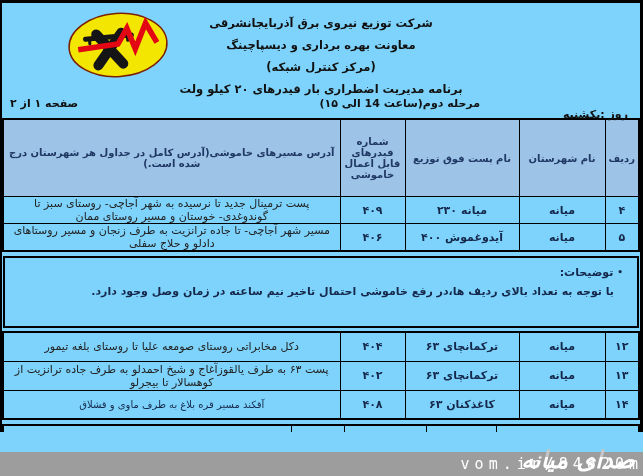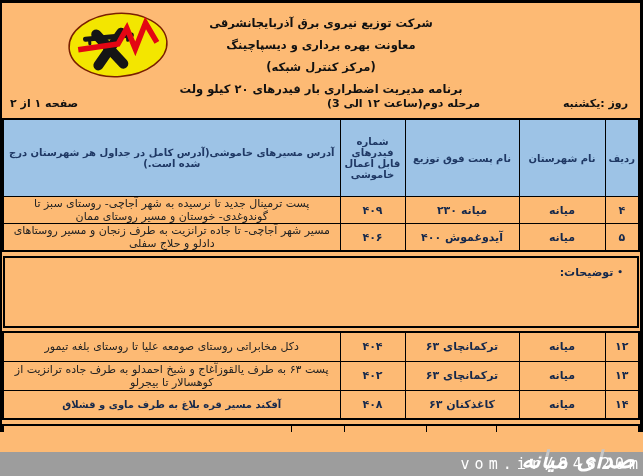--- a/index.html
+++ b/index.html
@@ -2,41 +2,41 @@
 <html lang="fa" style="--header-fill: #9dc3e6; --header-text: #1f3864; --body-text: #15284b; --logo-yellow: #f3e600; --logo-red: #e30613; --footer-bar: #9d9d9d;"><head>
 <meta charset="utf-8">
 <style>
   :root{
     --header-fill:#9dc3e6; --header-text:#1f3864; --body-text:#15284b;
     --logo-yellow:#f3e600; --logo-red:#e30613; --footer-bar:#9d9d9d; --line:#000000;
   }
   *{margin:0;padding:0;box-sizing:border-box;}
   html,body{background:#fff;}
   body{font-family:"DejaVu Sans",sans-serif;}
-  .page{position:relative;width:643px;height:476px;background:#fdba74;overflow:hidden;direction:rtl;}
+  .page{position:relative;width:643px;height:476px;background:#7dd3fc;overflow:hidden;direction:rtl;}
   .content{border-top:3px solid var(--line);border-right:3px solid var(--line);border-left:2px solid var(--line);}
   
   .doc-header{position:relative;height:115px;}
   .logo{position:absolute;top:7px;left:auto;right:470px;width:104px;height:70px;transform:rotate(-4deg);}
   .h-lines{padding-top:9px;text-align:center;color:#111;}
   .h-line{height:22px;line-height:22px;font-size:11.5px;font-weight:bold;}
   .h-band{position:absolute;bottom:3px;right:0;left:0;height:18px;font-size:11px;font-weight:bold;color:#111;}
-  .h-day{position:absolute;right:12px;}
+  .h-day{position:absolute;right:12px;margin-top:11px;}
   .h-stage{position:absolute;right:160px;}
   .h-page{position:absolute;left:8px;}
   
   table.tbl{width:100%;border-collapse:collapse;table-layout:fixed;border:2px solid var(--line);}
   table.tbl th,table.tbl td{border:1px solid var(--line);text-align:center;vertical-align:middle;overflow:hidden;}
   table.tbl th{height:56px;background:var(--header-fill);color:var(--header-text);font-size:10px;font-weight:bold;padding:16px 3px;}
   th.addr-h{font-size:10px;}
   .t1 td{height:23px;}
   .t2 td{height:29px;}
   td.b{font-weight:bold;font-size:11px;color:var(--body-text);}
   td.addr{font-size:11px;color:#222;padding:0 6px;}
-  .r14 td.addr{font-weight:bold;font-size:10px;color:var(--body-text);margin-top:22px;}
+  .r14 td.addr{font-weight:normal;font-size:10px;color:var(--body-text);margin-top:22px;}
   .ltr{direction:ltr;unicode-bidi:isolate;}
   
   .notes{margin:4px 1px 3px 1px;border:2px solid var(--line);padding:5px 14px 7px 10px;color:var(--body-text);font-weight:bold;font-size:11px;min-height:72px;}
   .notes-title{line-height:19px;}
   .blt{font-size:9px;vertical-align:1px;}
   .note-line{line-height:19px;padding-right:9px;}
   
   .sliver{margin-top:4px;height:8px;border:2px solid var(--line);border-bottom:none;display:flex;}
   .sliver>div{height:100%;}
   .sv1{width:142px;border-left:1px solid var(--line);}
@@ -72,21 +72,21 @@
         </svg>
       </div>
       <div class="h-lines">
         <div class="h-line">شرکت توزیع نیروی برق آذربایجانشرقی</div>
         <div class="h-line">معاونت بهره برداری و دیسپاچینگ</div>
         <div class="h-line">(مرکز کنترل شبکه)</div>
         <div class="h-line">برنامه مدیریت اضطراری بار فیدرهای ۲۰ کیلو ولت</div>
       </div>
       <div class="h-band">
         <span class="h-day">روز :یکشنبه</span>
-        <span class="h-stage">مرحله دوم(ساعت ۱۲ الی 3)</span>
+        <span class="h-stage">مرحله دوم(ساعت 14 الی ۱۵)</span>
         <span class="h-page">صفحه ۱ از ۲</span>
       </div>
     </div>
 
     <table class="tbl t1">
       <colgroup>
           <col style="width:34px">
           <col style="width:86px">
           <col style="width:114px">
           <col style="width:65px">
@@ -117,20 +117,21 @@
           <td class="addr">مسیر شهر آجاچی- تا جاده ترانزیت به طرف زنجان و مسیر روستاهای دادلو و حلاج سفلی</td>
         </tr>
       </tbody>
     </table>
 
     <div class="notes">
       <div class="notes-title">
         <span class="blt">•</span>
         <span>توضیحات:</span>
       </div>
+      <div class="note-line">با توجه به تعداد بالای ردیف ها،در رفع خاموشی احتمال تاخیر نیم ساعته در زمان وصل وجود دارد.</div>
     </div>
 
     <table class="tbl t2">
       <colgroup>
           <col style="width:34px">
           <col style="width:86px">
           <col style="width:114px">
           <col style="width:65px">
           <col>
         </colgroup>

